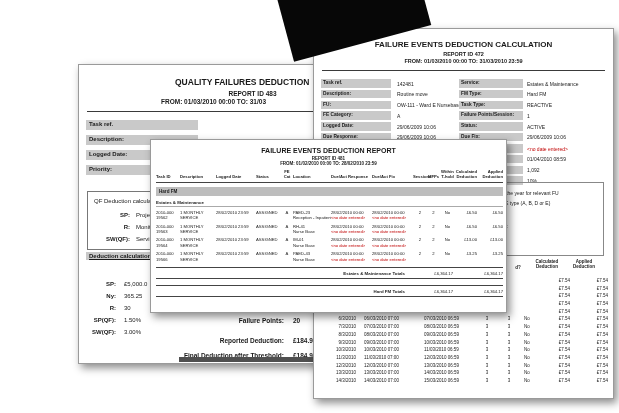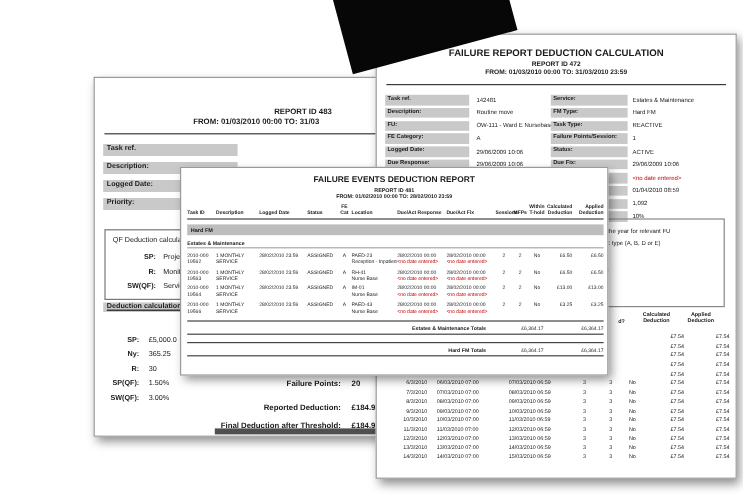--- a/index.html
+++ b/index.html
@@ -106,20 +106,21 @@
   .mt-label{font-size:4.4px;font-weight:bold;}
   .mt-calc{width:48px;text-align:right;font-size:4.2px;}
   .mt-app{width:50px;text-align:right;font-size:4.2px;}
 </style>
 </head>
 <body>
 
 <div class="backdrop"></div>
 
 <div class="doc left-doc">
+  <div class="ld-title">QUALITY FAILURES DEDUCTION</div>
   <div class="ld-rid">REPORT ID 483</div>
   <div class="ld-from">FROM: 01/03/2010 00:00 TO: 31/03</div>
   <div class="ld-hr"></div>
 
   <div class="ld-fields">
 
   <div class="ld-frow">
       <div class="ld-fbox">Task ref.</div>
     </div>
       <div class="ld-frow">
@@ -186,21 +187,21 @@
     <span class="res-v">£184.93</span>
   </div>
   <div class="res res3">
     <span class="res-k">Final Deduction after Threshold:</span>
     <span class="res-v">£184.93</span>
   </div>
   <div class="ld-bar"></div>
 </div>
 
 <div class="doc right-doc">
-  <div class="rd-title">FAILURE REPORT DEDUCTION CALCULATION</div>
+  <div class="rd-title">FAILURE EVENTS DEDUCTION CALCULATION</div>
   <div class="rd-rid">REPORT ID 472</div>
   <div class="rd-from">FROM: 01/03/2010 00:00 TO: 31/03/2010 23:59</div>
   <div class="rd-hr"></div>
 
   <div class="kv-left">
 
   <div class="kvrow">
       <div class="kvlabel">Task ref.</div>
       <div class="kvval">142481</div>
     </div>

